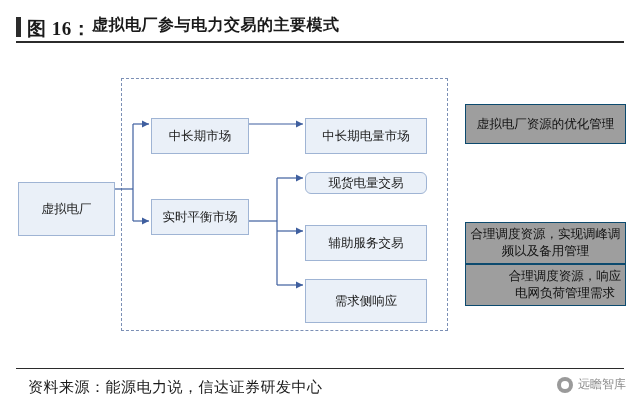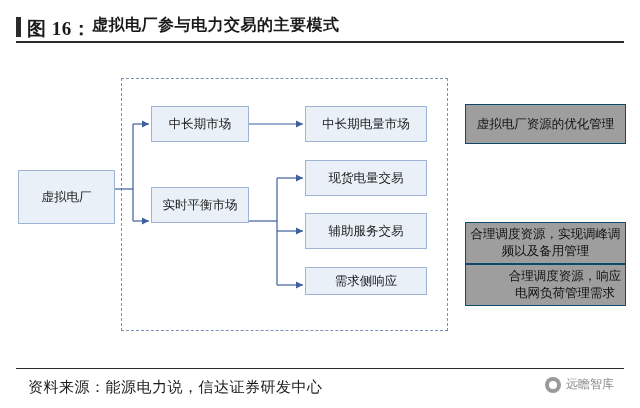--- a/index.html
+++ b/index.html
@@ -80,21 +80,21 @@
     top: 378px;
     font-size: 15px;
     font-family: "Liberation Serif", serif;
     color: #1a1a1a;
     letter-spacing: 0.5px;
   }
 
   
   .watermark {
     position: absolute;
-    right: 26px;
+    right: 14px;
     top: 376px;
     display: flex;
     align-items: center;
     gap: 5px;
   }
   .wm-logo {
     width: 16px;
     height: 16px;
     border-radius: 50%;
     background: #9a9a9a;
@@ -142,35 +142,36 @@
     justify-content: center;
     text-align: center;
     font-family: "Liberation Serif", serif;
     font-size: 12.5px;
     color: #1a1a1a;
     line-height: 1.35;
   }
   .node.blue {
     background: #eaf0f8;
     border: 1px solid #9fb4d4;
+    margin-top: 12px;
   }
   .node.gray {
     background: #9e9e9e;
     border: 1px solid #0c4a6e;
     color: #111111;
   }
 
   
   #node-vpp      { left: 18px;  top: 124px; width: 97px;  height: 54px; }
   #node-mlterm   { left: 151px; top: 60px;  width: 98px;  height: 36px; }
   #node-rtbal    { left: 151px; top: 141px; width: 98px;  height: 36px; }
   #node-mlenergy { left: 305px; top: 60px;  width: 122px; height: 36px; }
-  #node-spot     { left: 305px; top: 114px; width: 122px; height: 36px; }
+  #node-spot     { left: 305px; top: 114px; width: 122px; height: 22px; border-radius: 6px; }
   #node-ancil    { left: 305px; top: 167px; width: 122px; height: 36px; }
-  #node-demand   { left: 305px; top: 221px; width: 122px; height: 28px; }
+  #node-demand   { left: 305px; top: 221px; width: 122px; height: 44px; }
 
   #node-note1 { left: 465px; top: 58px;  width: 161px; height: 40px; }
   #node-note2 { left: 465px; top: 112px; width: 161px; height: 40px; }
   #node-note3 { left: 465px; top: 176px; width: 161px; height: 42px; }
   #node-note4 { left: 465px; top: 218px; width: 161px; height: 42px; padding-left: 39px; }
 
   svg.connectors {
     position: absolute;
     left: 0;
     top: 0;

